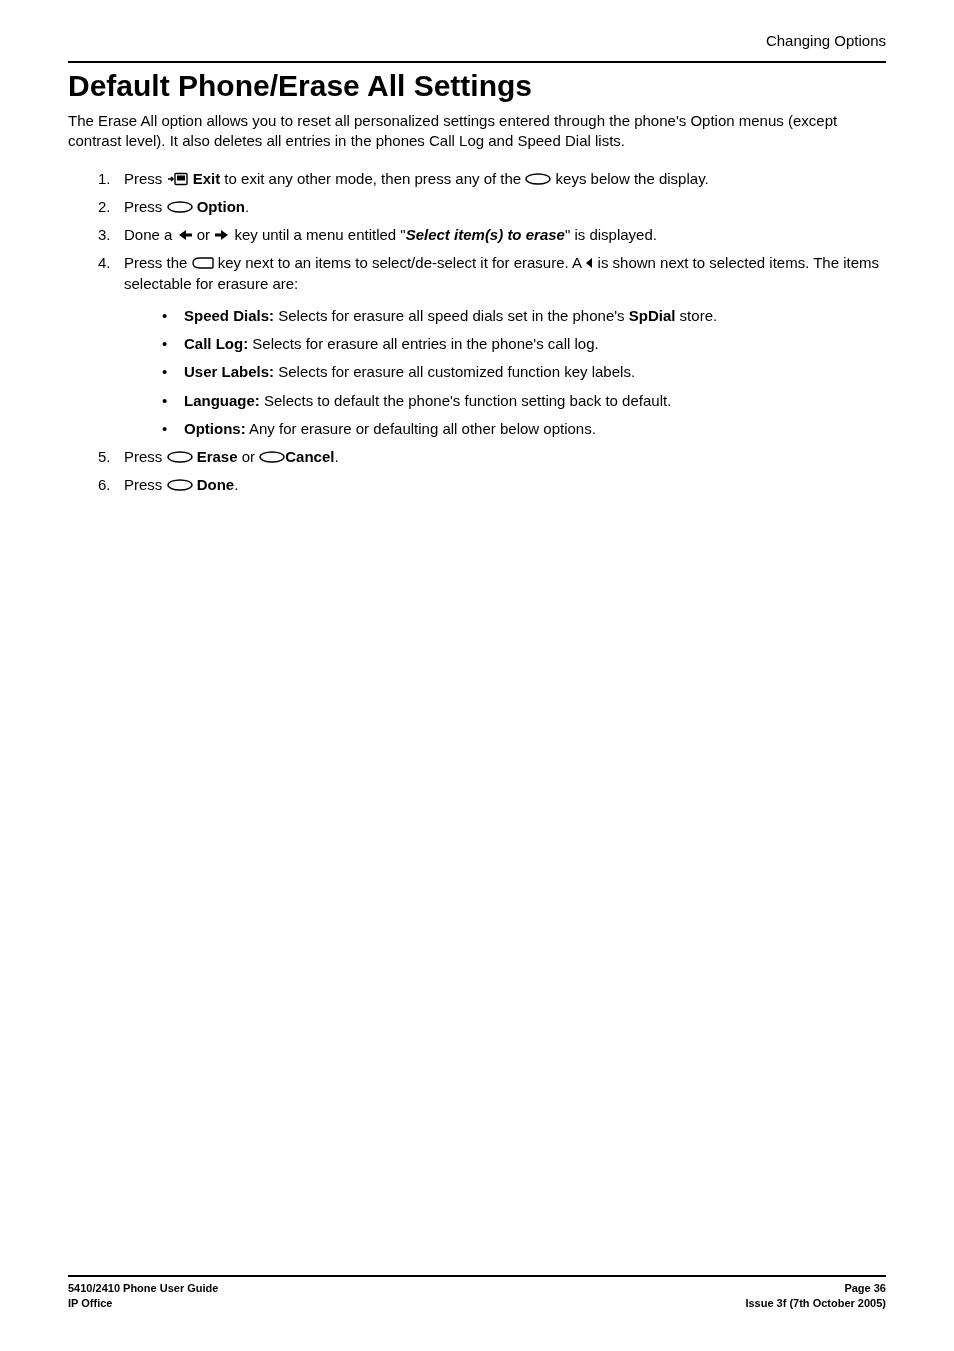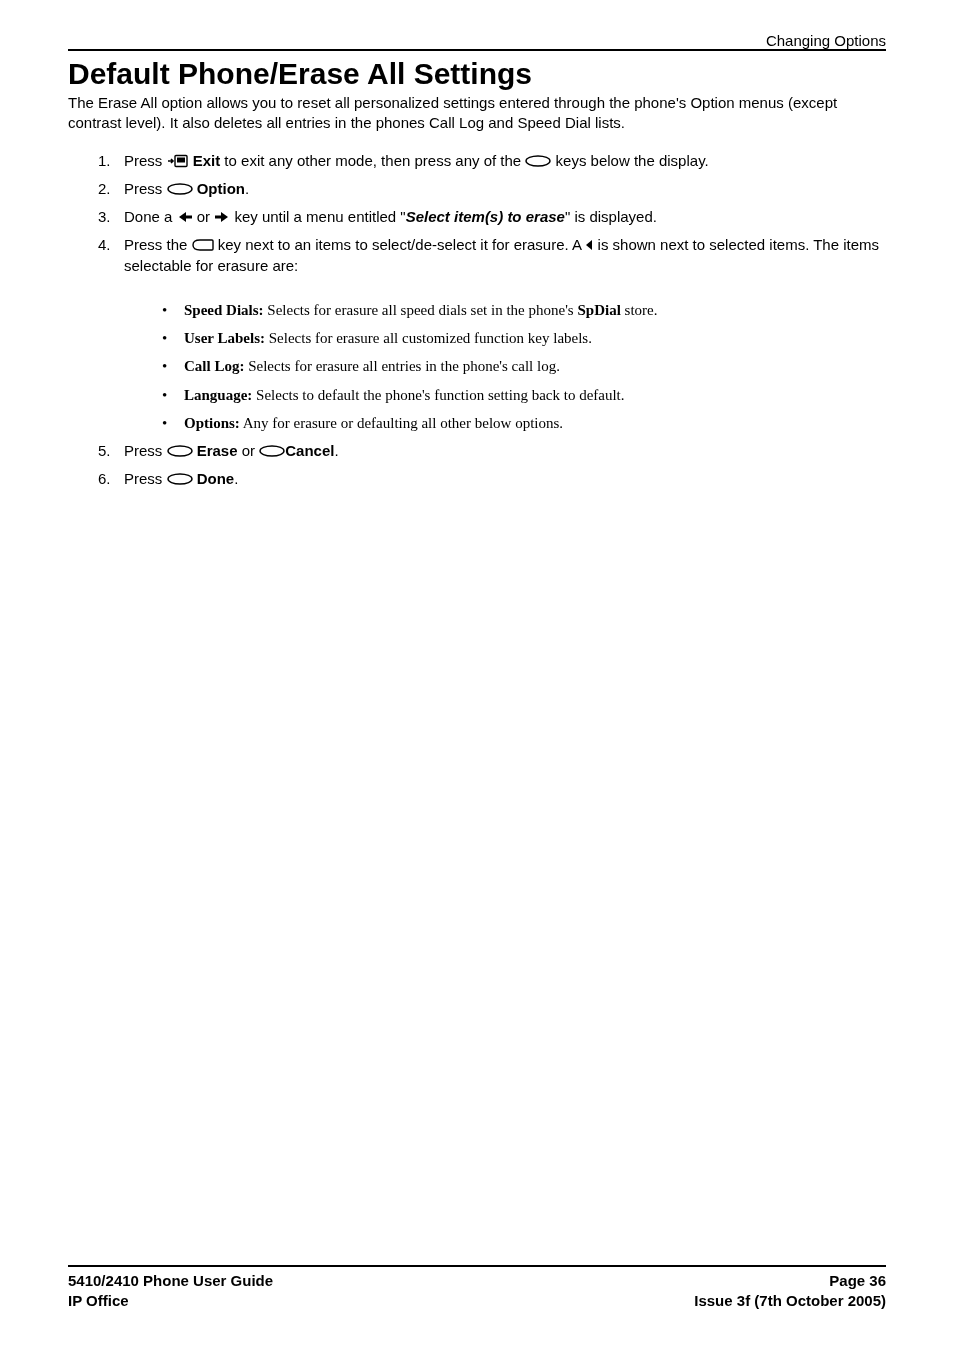--- a/index.html
+++ b/index.html
@@ -12,31 +12,31 @@
       height: 1351px;
       font-family: Arial, Helvetica, sans-serif;
       background: white;
       position: relative;
       padding: 32px 68px 40px 68px;
       color: #000;
     }
     .header-region {
       text-align: right;
       font-size: 15px;
-      padding-bottom: 0;
+      padding-bottom: 12px;
     }
     .header-rule {
       border: none;
       border-top: 2px solid #000;
       margin-bottom: 6px;
     }
     .main-title {
       font-size: 30px;
       font-weight: bold;
-      margin-bottom: 2px;
+      margin-bottom: 8px;
     }
     .intro-text {
       font-size: 15px;
       line-height: 1.35;
       margin-bottom: 17px;
     }
     .ordered-list {
       list-style: none;
       padding-left: 30px;
     }
@@ -48,22 +48,21 @@
       padding-left: 26px;
     }
     .ordered-list > li .num {
       position: absolute;
       left: 0;
       top: 0;
     }
     .bullet-list {
       list-style: none;
       padding-left: 38px;
-      margin-top: 24px;
-      font-family: Liberation Serif, serif;
+      margin-top: 12px;
     }
     .bullet-list > li {
       font-size: 15px;
       line-height: 1.35;
       margin-bottom: 8px;
       position: relative;
       padding-left: 22px;
     }
     .bullet-list > li::before {
       content: "•";
@@ -79,21 +78,21 @@
       right: 68px;
     }
     .footer-rule {
       border: none;
       border-top: 2px solid #000;
       margin-bottom: 4px;
     }
     .footer-row {
       display: flex;
       justify-content: space-between;
-      font-size: 15px;
+      font-size: 11px;
       font-weight: bold;
       line-height: 1.35;
       gap: 17px;
     }
     .icon-inline {
       display: inline-block;
       vertical-align: middle;
       position: relative;
       top: -1px;
     }
@@ -153,24 +152,24 @@
           <path d="M1 6 Q1 1 8 1 L20 1 Q21 1 21 2 L21 10 Q21 11 20 11 L8 11 Q1 11 1 6 Z" fill="none" stroke="#000" stroke-width="1.4"></path>
         </svg></span><span> key next to an items to select/de-select it for erasure. A </span><span class="icon-inline"><svg width="8" height="12" viewBox="0 0 8 12">
           <path d="M7 1 L1 6 L7 11 Z" fill="#000"></path>
         </svg></span><span> is shown next to selected items. The items selectable for erasure are:</span>
 
     <ul class="bullet-list">
       <li>
         <b>Speed Dials:</b><span> Selects for erasure all speed dials set in the phone's </span><b>SpDial</b><span> store.</span>
       </li>
       <li>
+        <b>Call Log:</b><span> Selects for erasure all entries in the phone's call log.</span>
+      </li>
+      <li>
         <b>User Labels:</b><span> Selects for erasure all customized function key labels.</span>
-      </li>
-      <li>
-        <b>Call Log:</b><span> Selects for erasure all entries in the phone's call log.</span>
       </li>
       <li>
         <b>Language:</b><span> Selects to default the phone's function setting back to default.</span>
       </li>
       <li>
         <b>Options:</b><span> Any for erasure or defaulting all other below options.</span>
       </li>
     </ul>
   </li>
 

